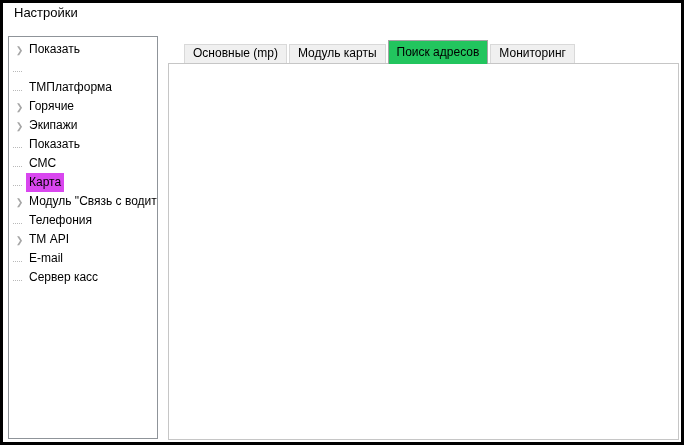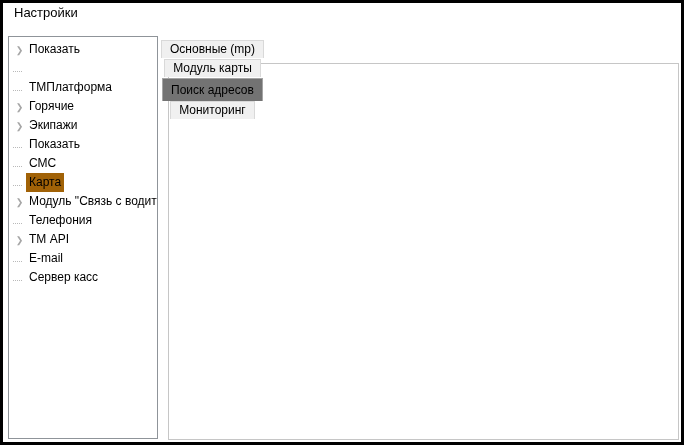--- a/index.html
+++ b/index.html
@@ -23,30 +23,30 @@
     border-left:1px dotted #b9b9b9;
   }
   .tree li {
     height:19px; line-height:19px; white-space:nowrap; overflow:hidden;
     display:flex; align-items:center; position:relative; background:#fff; padding-left:1px;
   }
   .tree .pre { width:13px; flex:0 0 13px; display:inline-block; text-align:center; }
   .tree .chev { color:#a6a6a6; font-size:9px; line-height:19px; }
   .tree .dots { display:inline-block; width:9px; height:0; border-top:1px dotted #b9b9b9; margin-right:4px; }
   .tree .lbl { padding:1px 3px; }
-  .tree li.sel .lbl { background:#a16207; }
+  .tree li.sel .lbl { background:#d946ef; }
 
   
-  .tabs { position:absolute; left:158px; top:37px; height:24px; display:flex; align-items:center; z-index:2;flex-direction:column; }
+  .tabs { position:absolute; left:181px; top:37px; height:24px; display:flex; align-items:flex-end; z-index:2; }
   .tab {
     box-sizing:border-box; height:19px; line-height:17px; padding:0 8px;
     background:#f0f0f0; border:1px solid #d9d9d9; border-bottom:none;
     margin-right:2px; margin-bottom:1px; cursor:default;
   }
-  .tab.active { height:24px; line-height:22px; background:#737373; border:1px solid #a5a5a5; border-bottom:none; margin-bottom:0; }
+  .tab.active { height:24px; line-height:22px; background:#22c55e; border:1px solid #a5a5a5; border-bottom:none; margin-bottom:0; }
   .page {
     position:absolute; left:165px; top:60px; width:511px; height:377px;
     box-sizing:border-box; border:1px solid #c6c6c6; background:#fff; z-index:1;
   }
 
   
   .radio, .check { position:absolute; display:flex; align-items:flex-start; }
   .rad {
     flex:0 0 13px; width:13px; height:13px; box-sizing:border-box; border:1px solid #4a4a4a;
     border-radius:50%; background:#fff; margin:1px 4px 0 0; position:relative;

